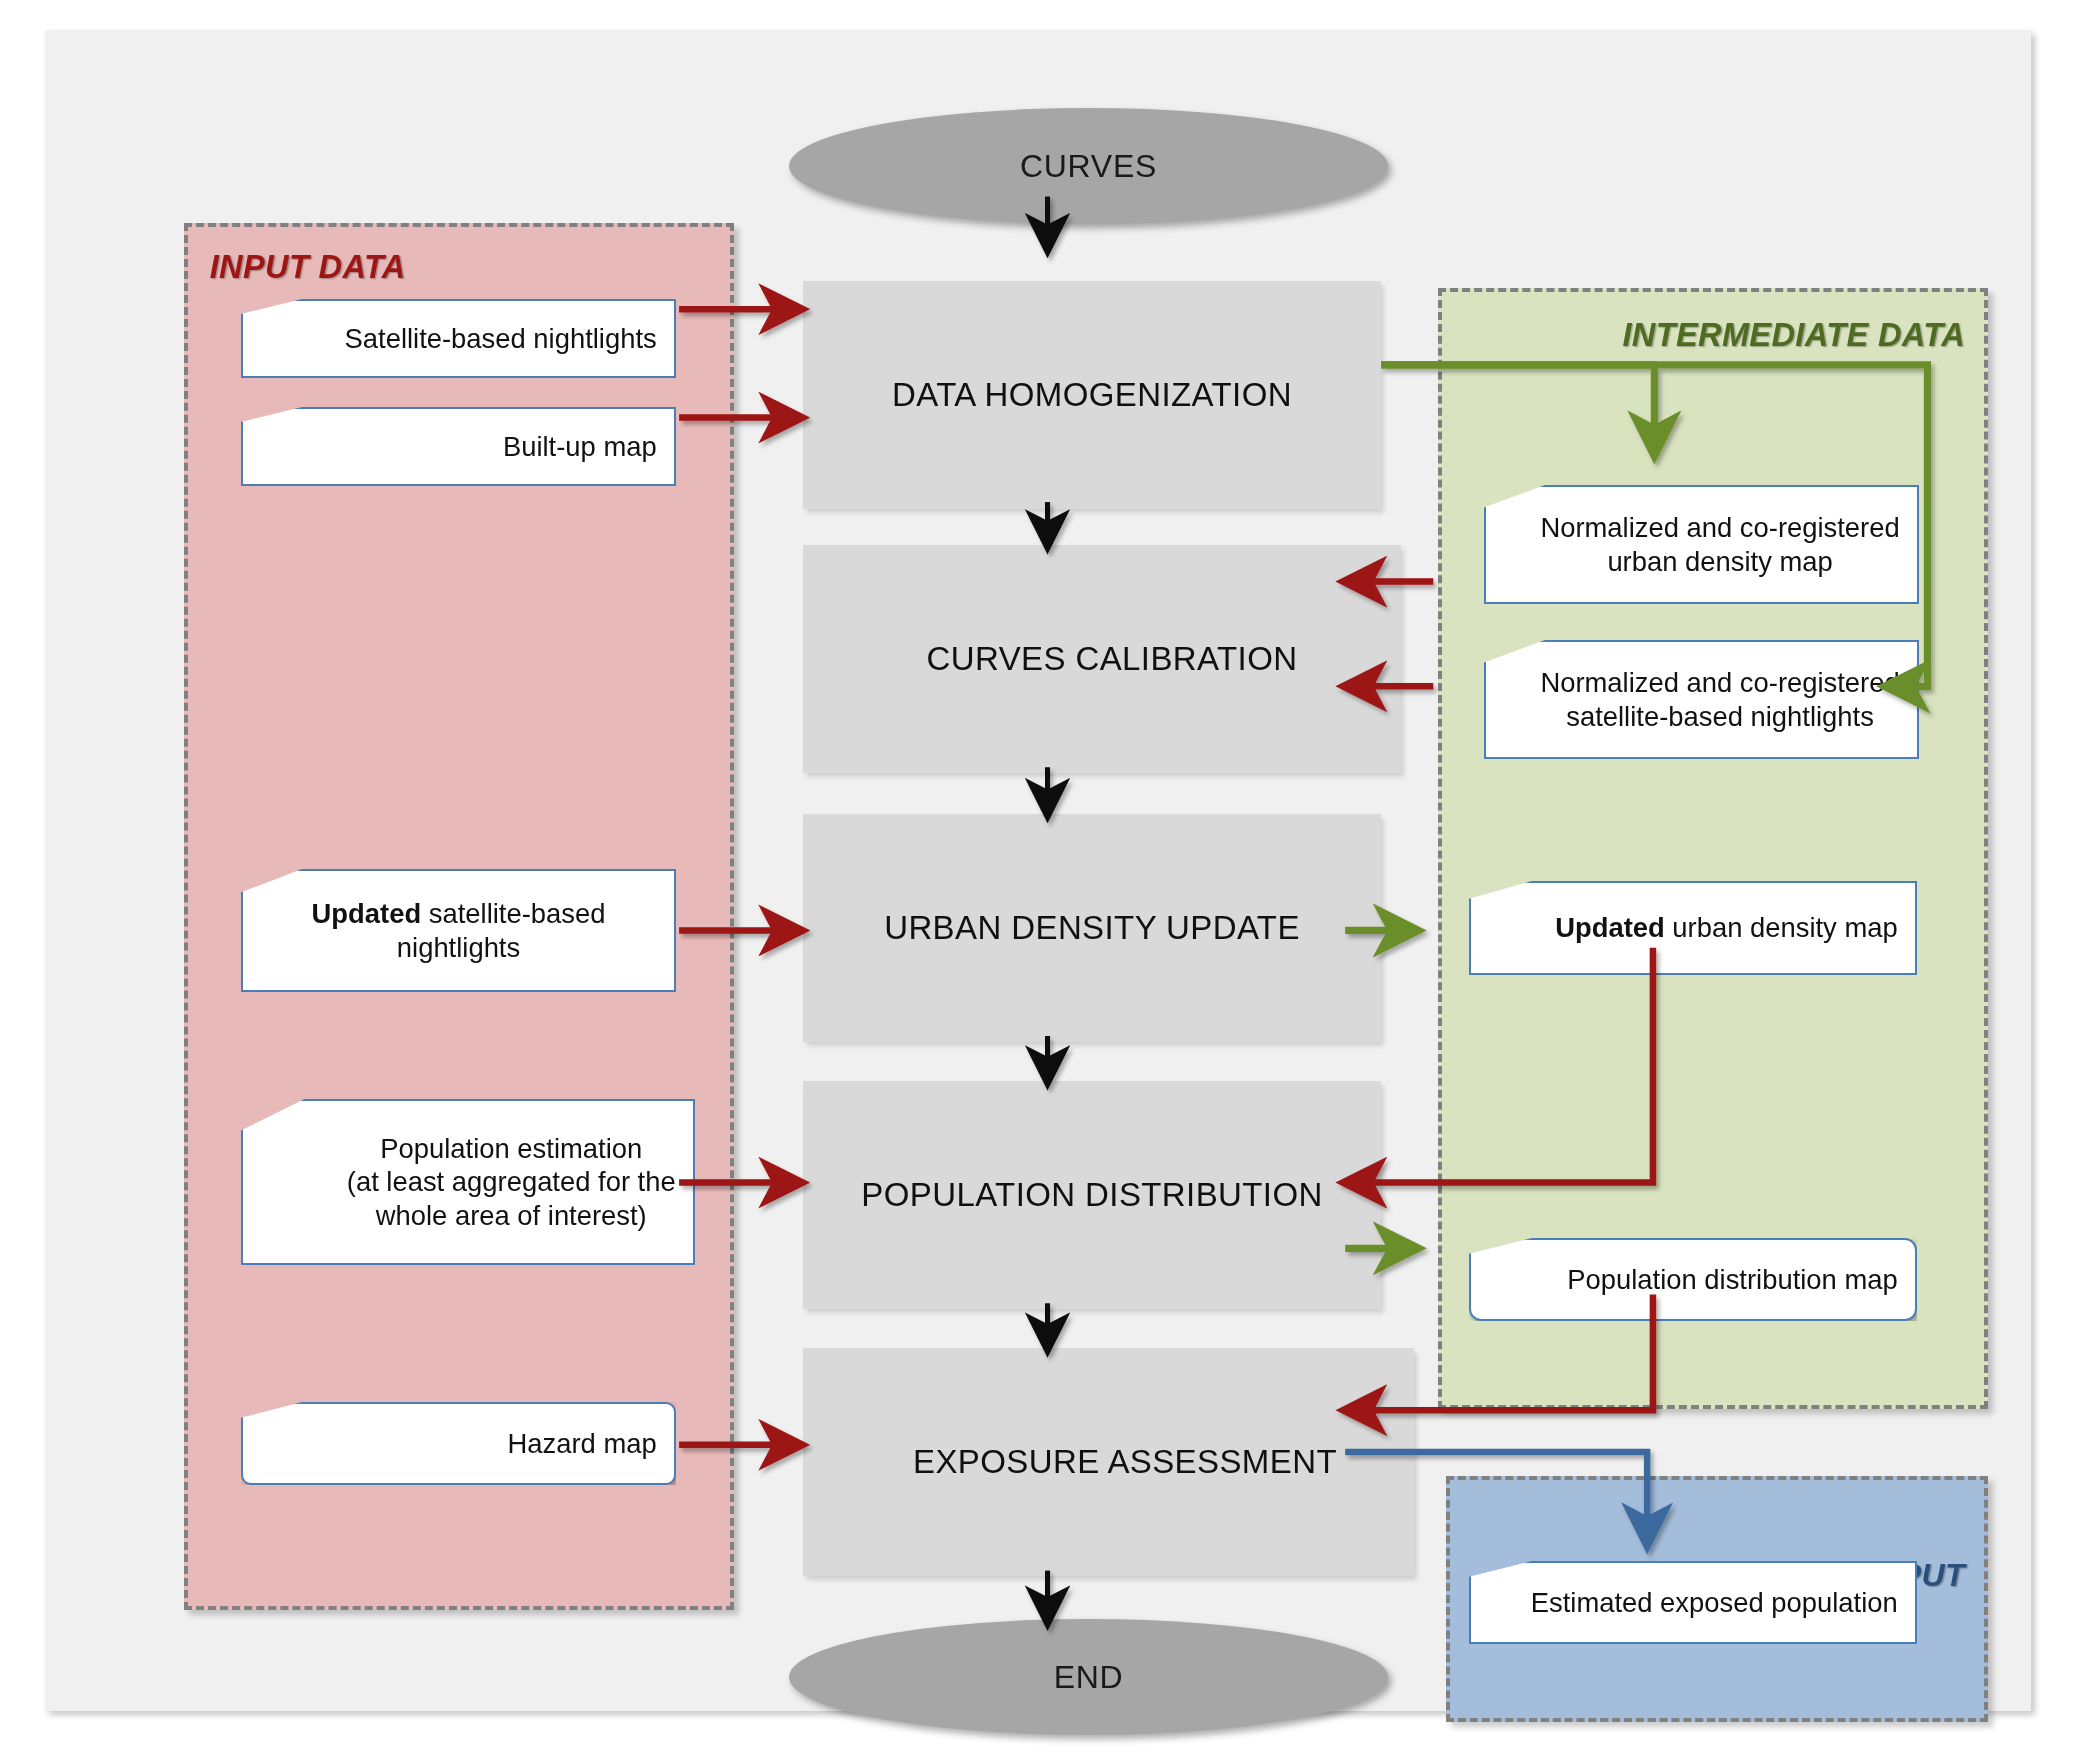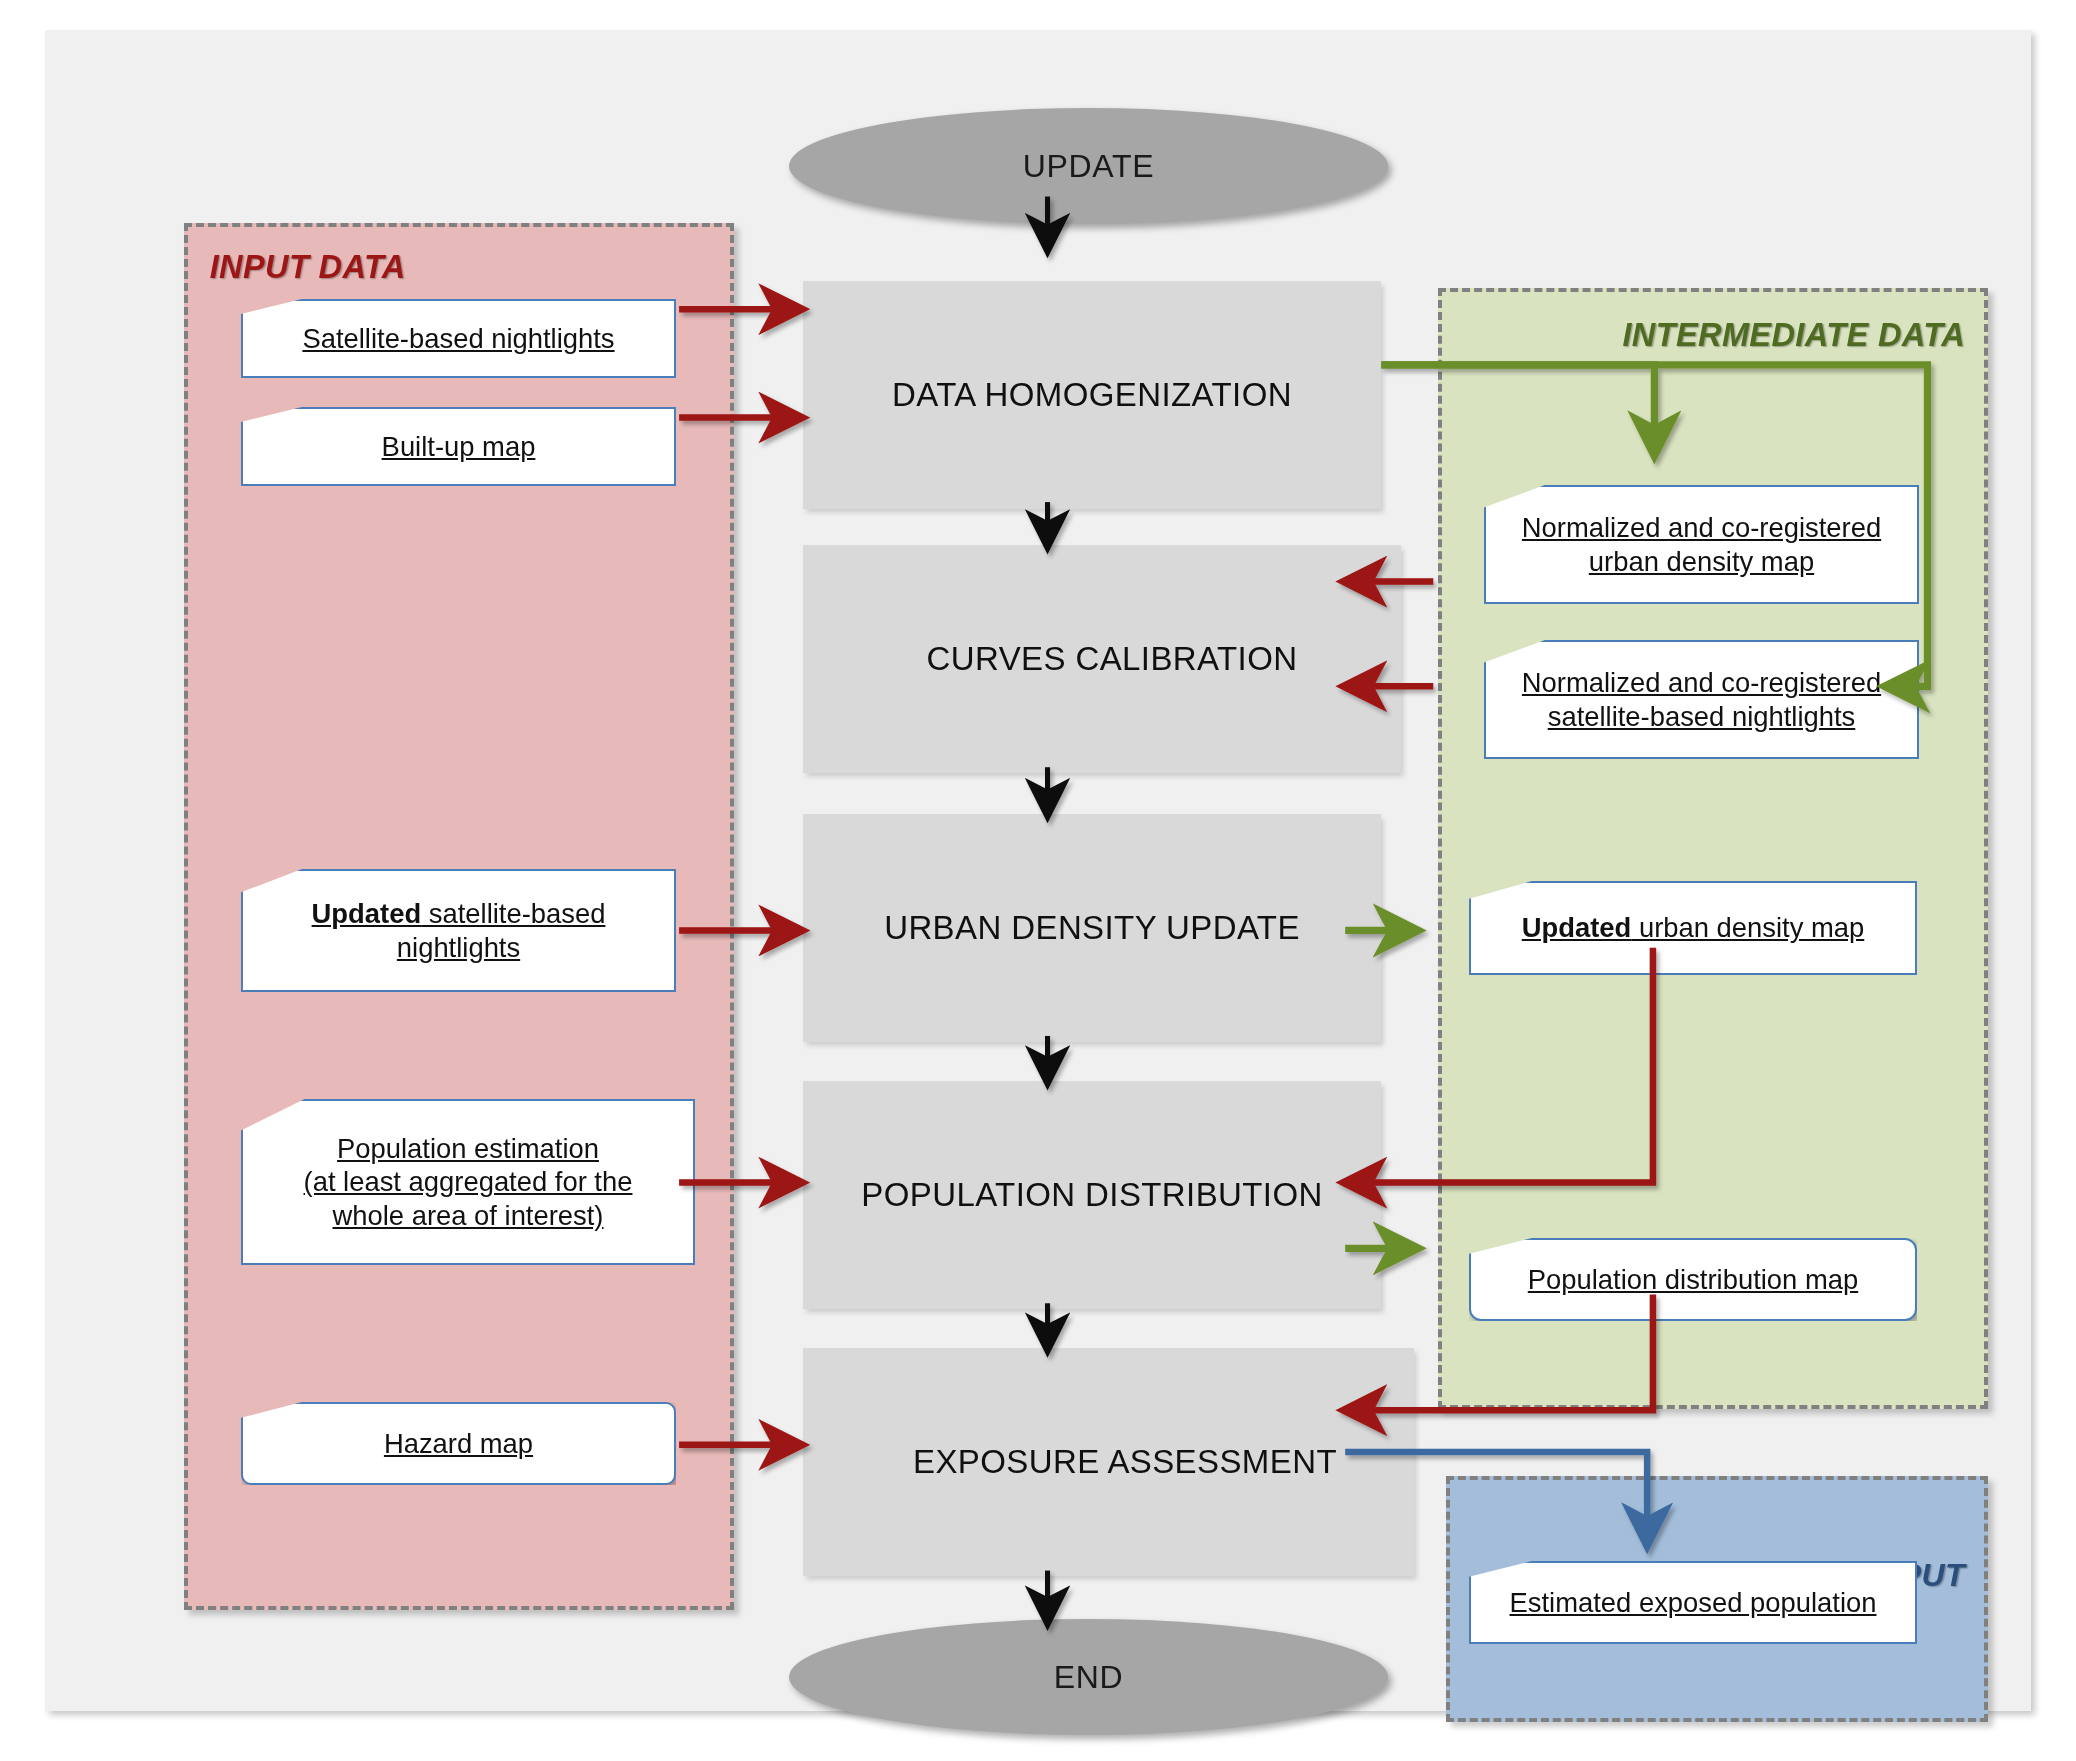--- a/index.html
+++ b/index.html
@@ -107,32 +107,31 @@
   #proc-density        { left: 758px; top: 784px; width: 578px; height: 228px; }
   #proc-population     { left: 758px; top: 1051px; width: 578px; height: 228px; }
   #proc-exposure       { left: 758px; top: 1318px; width: 578px; height: 228px; padding-left: 33px; }
 
   
   .doc-box {
     position: absolute;
     background: #ffffff;
     display: flex;
     align-items: center;
-    justify-content: center;
+    justify-content: flex-end;
     text-align: center;
     font-size: 27.4px;
     color: #111111;
     line-height: 1.22;
     padding: 4.3px 17.3px;
     box-sizing: border-box;
     border: 2.2px solid #4a7ebb;
     
     clip-path: polygon(0 19%, 14% 0, 100% 0, 100% 100%, 0 100%);
     filter: drop-shadow(3.6px 4.3px 3.6px rgba(0,0,0,0.30));
-    text-decoration: underline;
   }
   #doc-nightlights     { left: 196px; top: 269px;  width: 435px; height: 79px; }
   #doc-builtup         { left: 196px; top: 377px;  width: 435px; height: 79px; }
   #doc-updated-nl      { left: 196px; top: 839px; width: 435px; height: 123px; }
   #doc-popest          { left: 196px; top: 1069px; width: 454px; height: 166px; }
   #doc-hazard          { left: 196px; top: 1372px; width: 435px; height: 83px; border-radius: 10px; }
 
   #doc-norm-urban      { left: 1439px; top: 455px;  width: 435px; height: 119px; }
   #doc-norm-nightlights{ left: 1439px; top: 610px;  width: 435px; height: 119px; }
   #doc-updated-urban   { left: 1424px; top: 851px; width: 448px; height: 94px; }
@@ -163,21 +162,21 @@
     </div>
 
     <div class="group-region" id="region-intermediate">
       <div class="region-label" id="label-intermediate">INTERMEDIATE  DATA</div>
     </div>
 
     <div class="group-region" id="region-output">
       <div class="region-label" id="label-output">OUTPUT</div>
     </div>
 
-    <div class="terminator" id="node-start">UPDATE</div>
+    <div class="terminator" id="node-start">CURVES</div>
     <div class="terminator" id="node-end">END</div>
 
     <div class="process-box" id="proc-homogenization">DATA HOMOGENIZATION</div>
     <div class="process-box" id="proc-calibration">CURVES CALIBRATION</div>
     <div class="process-box" id="proc-density">URBAN DENSITY UPDATE</div>
     <div class="process-box" id="proc-population">POPULATION DISTRIBUTION</div>
     <div class="process-box" id="proc-exposure">EXPOSURE ASSESSMENT</div>
 
     <div class="doc-box" id="doc-nightlights">
       <span>Satellite-based nightlights</span>

